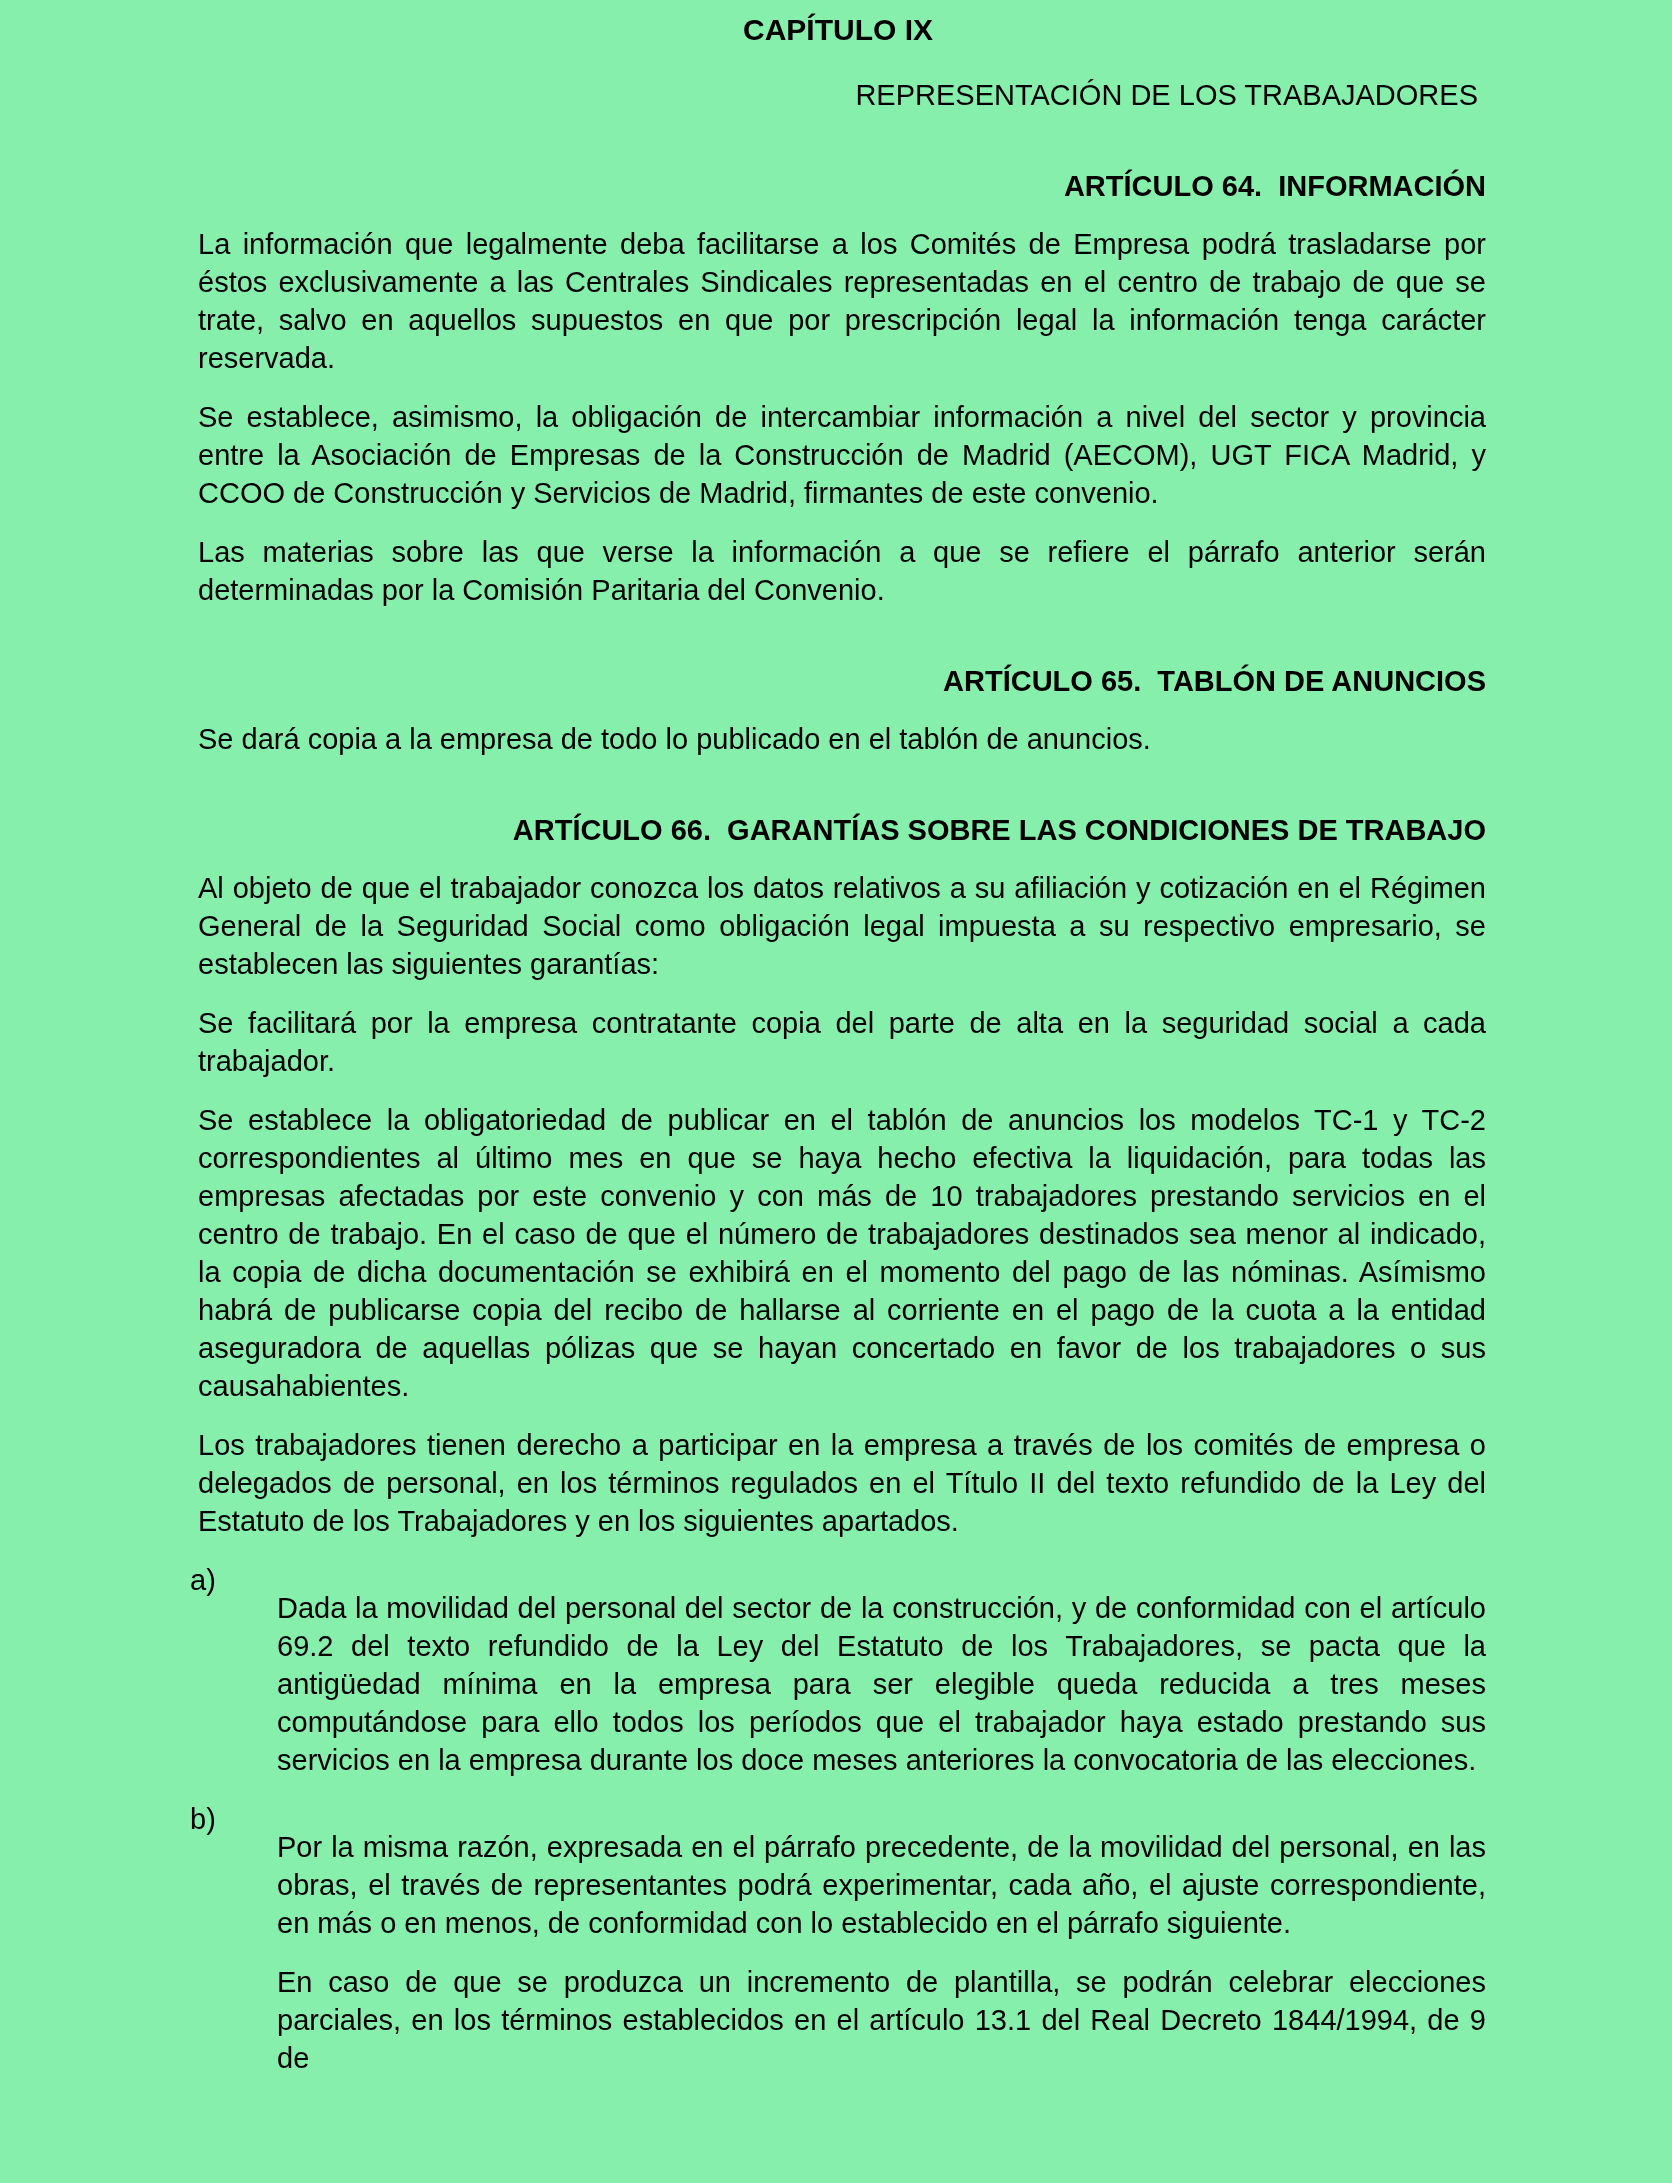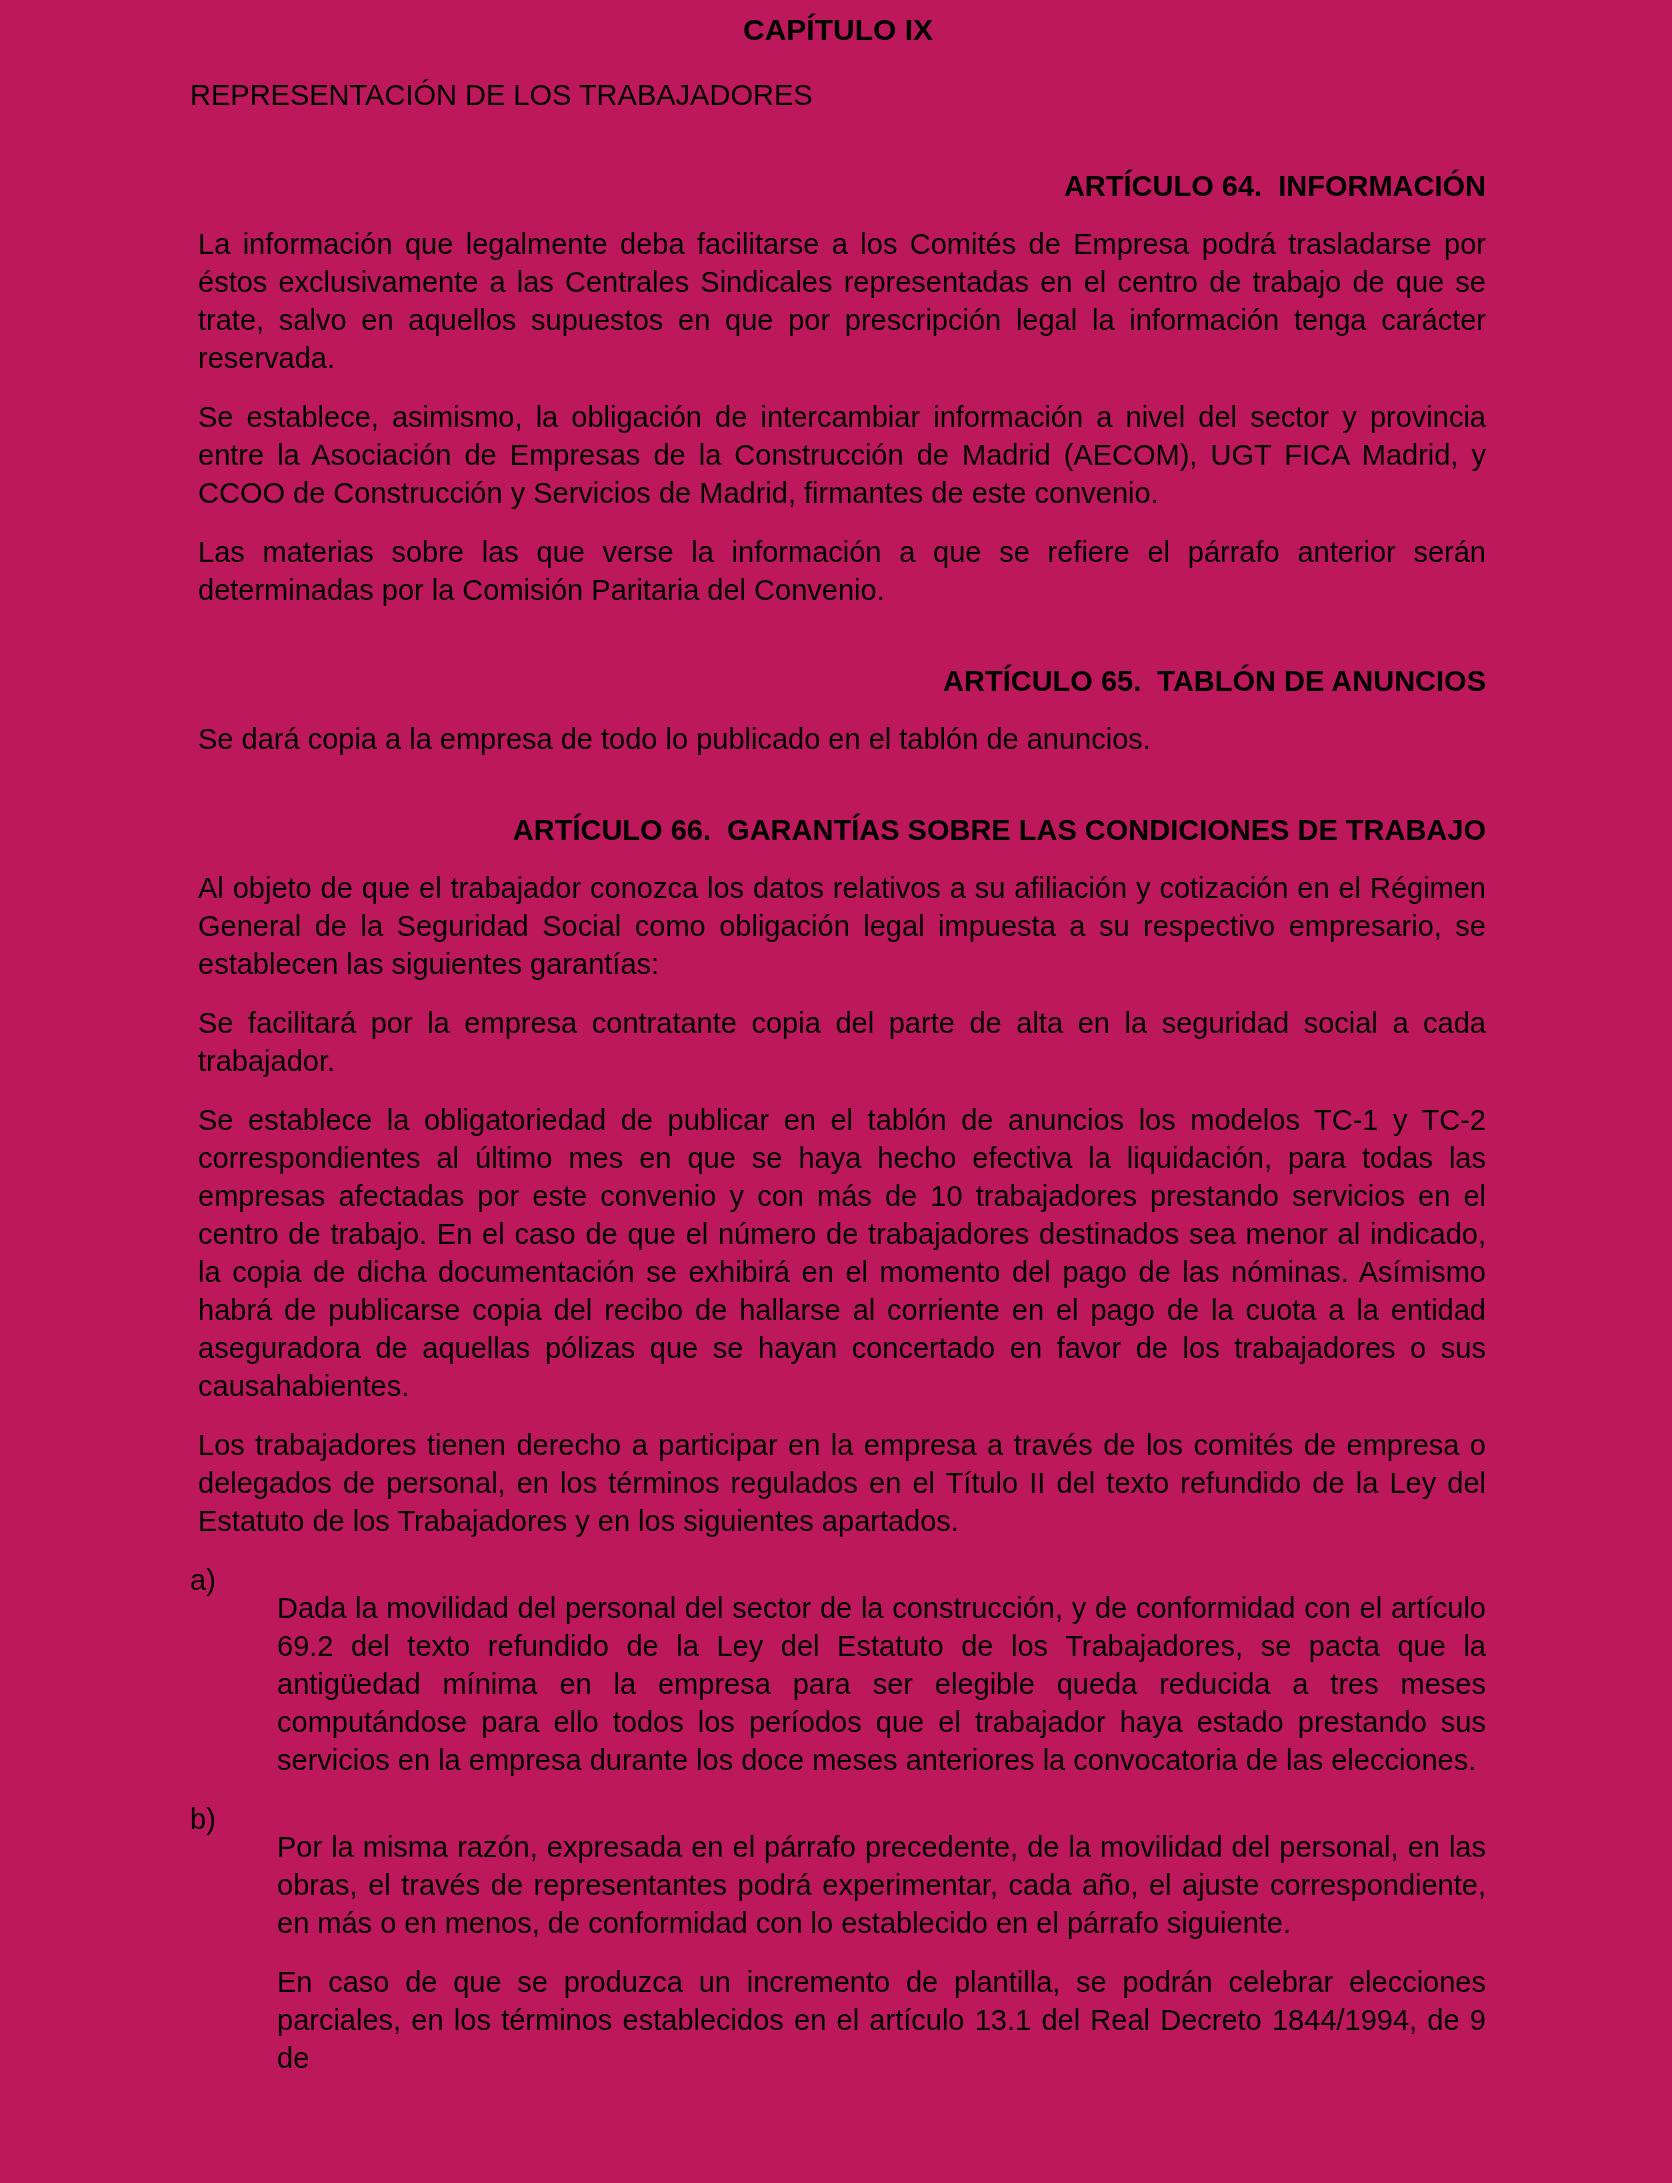--- a/index.html
+++ b/index.html
@@ -5,38 +5,38 @@
   html, body {
     margin: 0;
     padding: 0;
     background: #808080;
   }
   .page {
     position: relative;
     width: 1672px;
     height: 2183px;
     margin: 0 auto;
-    background: #be185d;
+    background: #86efac;
     color: #000000;
     font-family: "Liberation Sans", sans-serif;
     font-size: 29px;
     line-height: 38px;
     box-sizing: border-box;
     padding: 10.6px 186px 0 190px;
     overflow: hidden;
   }
   .chapter-title {
     margin: 0 0 27px 0;
     text-align: center;
     font-size: 30px;
     font-weight: bold;
   }
   .chapter-subtitle {
-    margin: 0;
-    text-align: left;
+    margin: 8px;
+    text-align: right;
     font-size: 29px;
     font-weight: normal;
   }
   .article-heading {
     margin: 53px 0 20px 0;
     font-size: 29px;
     font-weight: bold;
     text-align: right;
   }
   .para {

